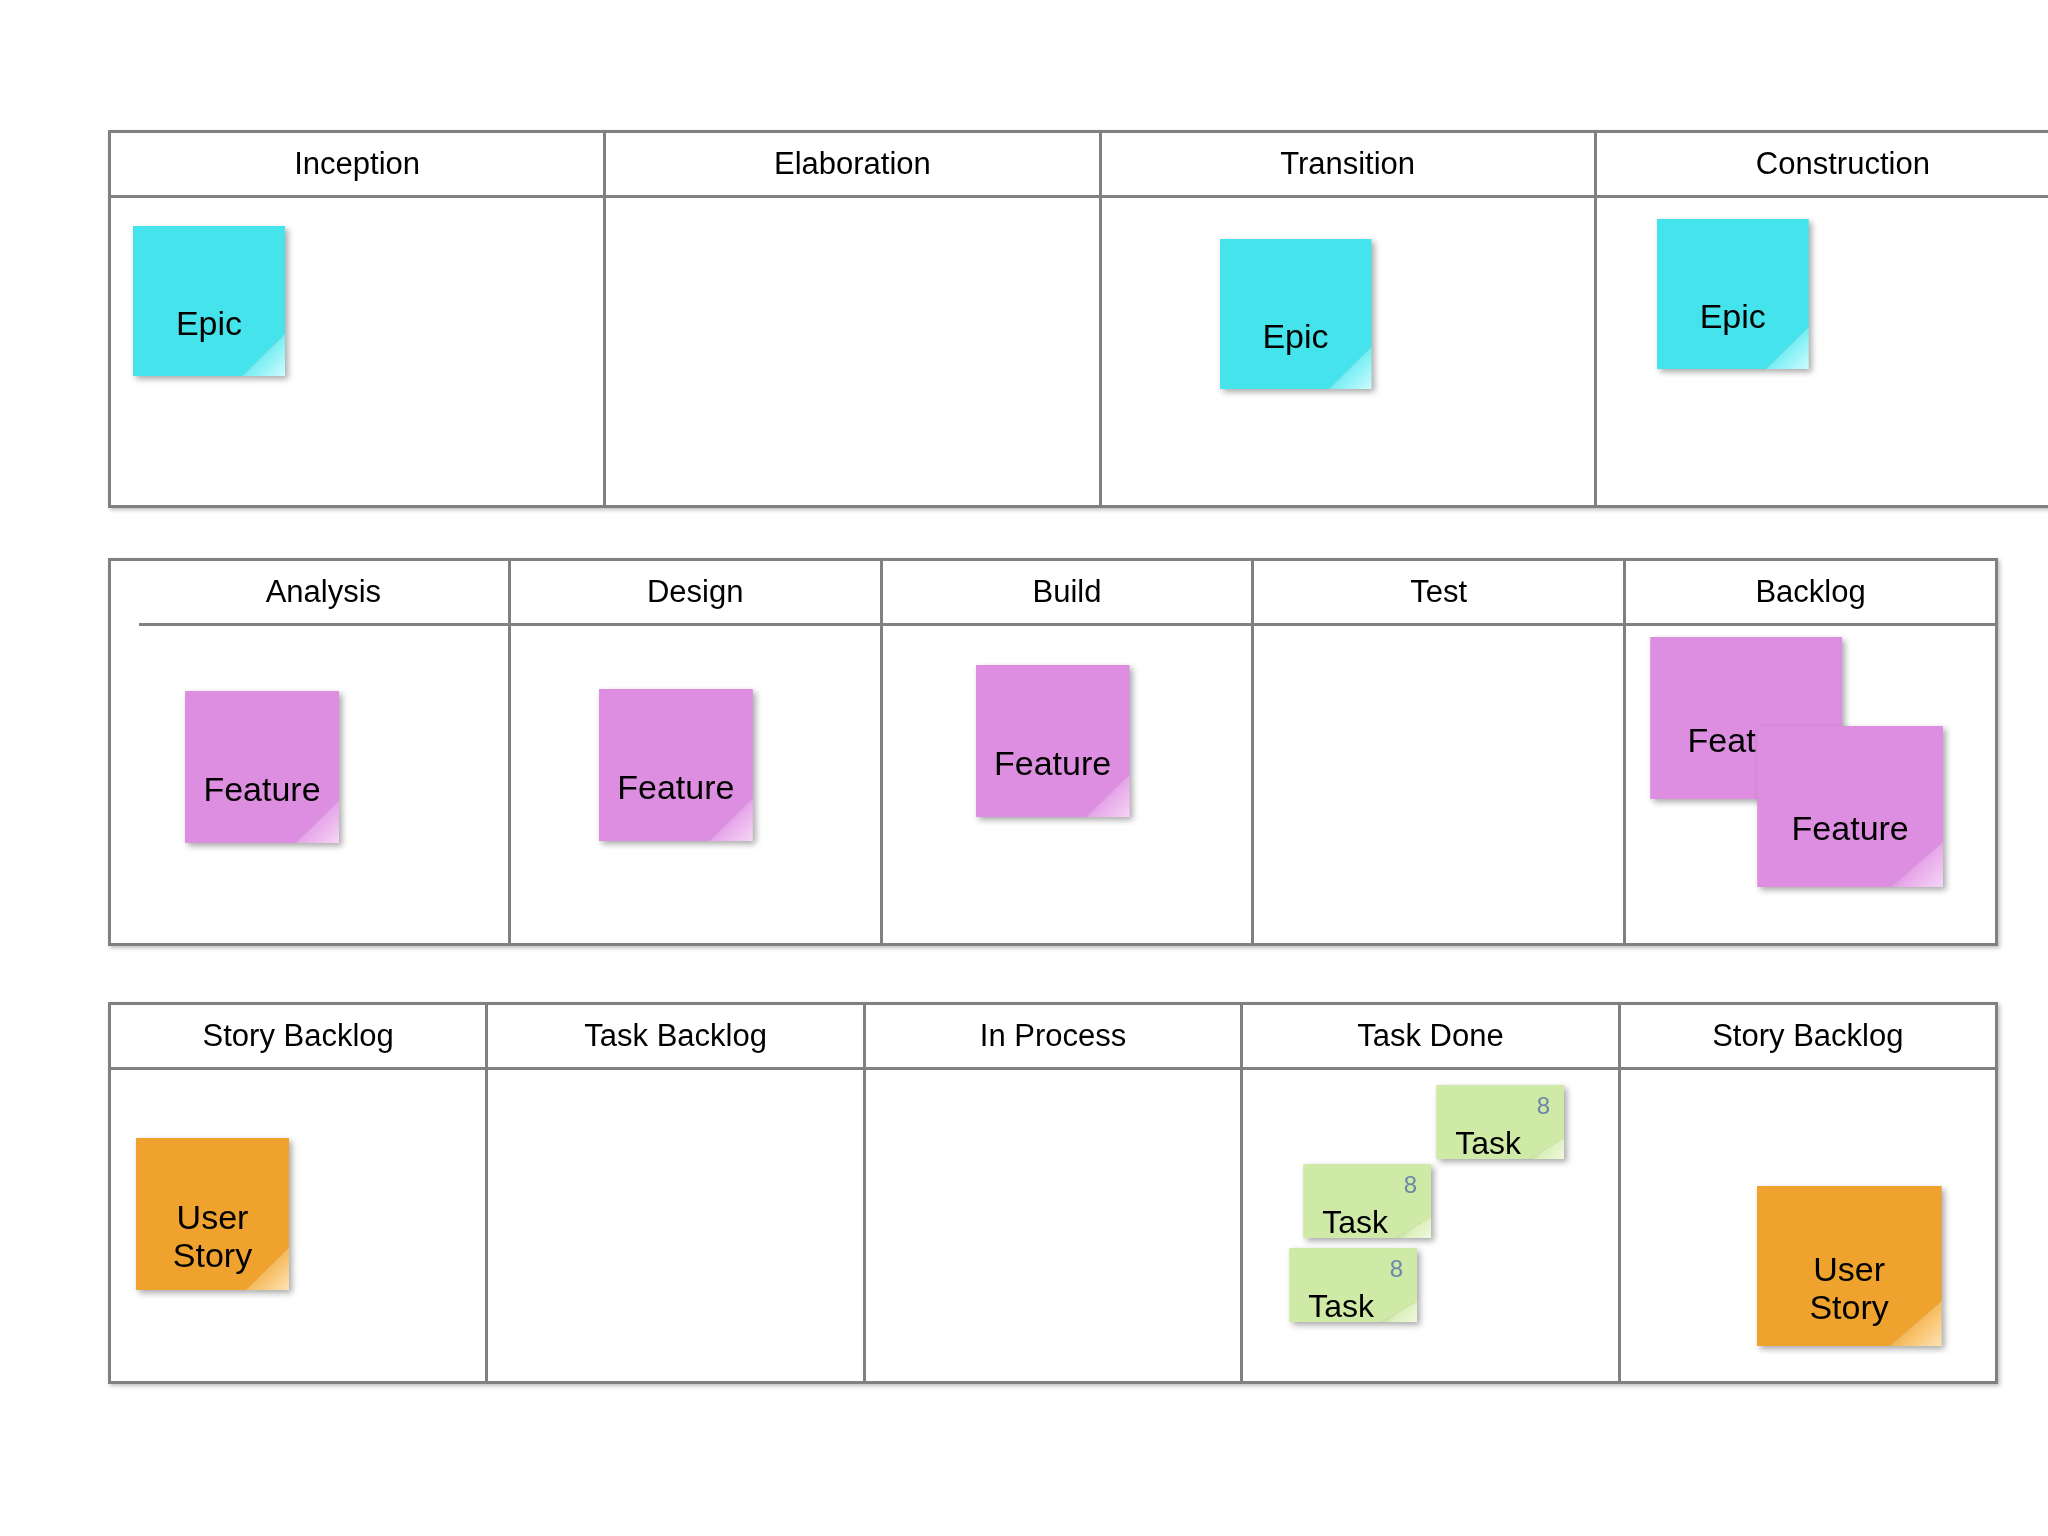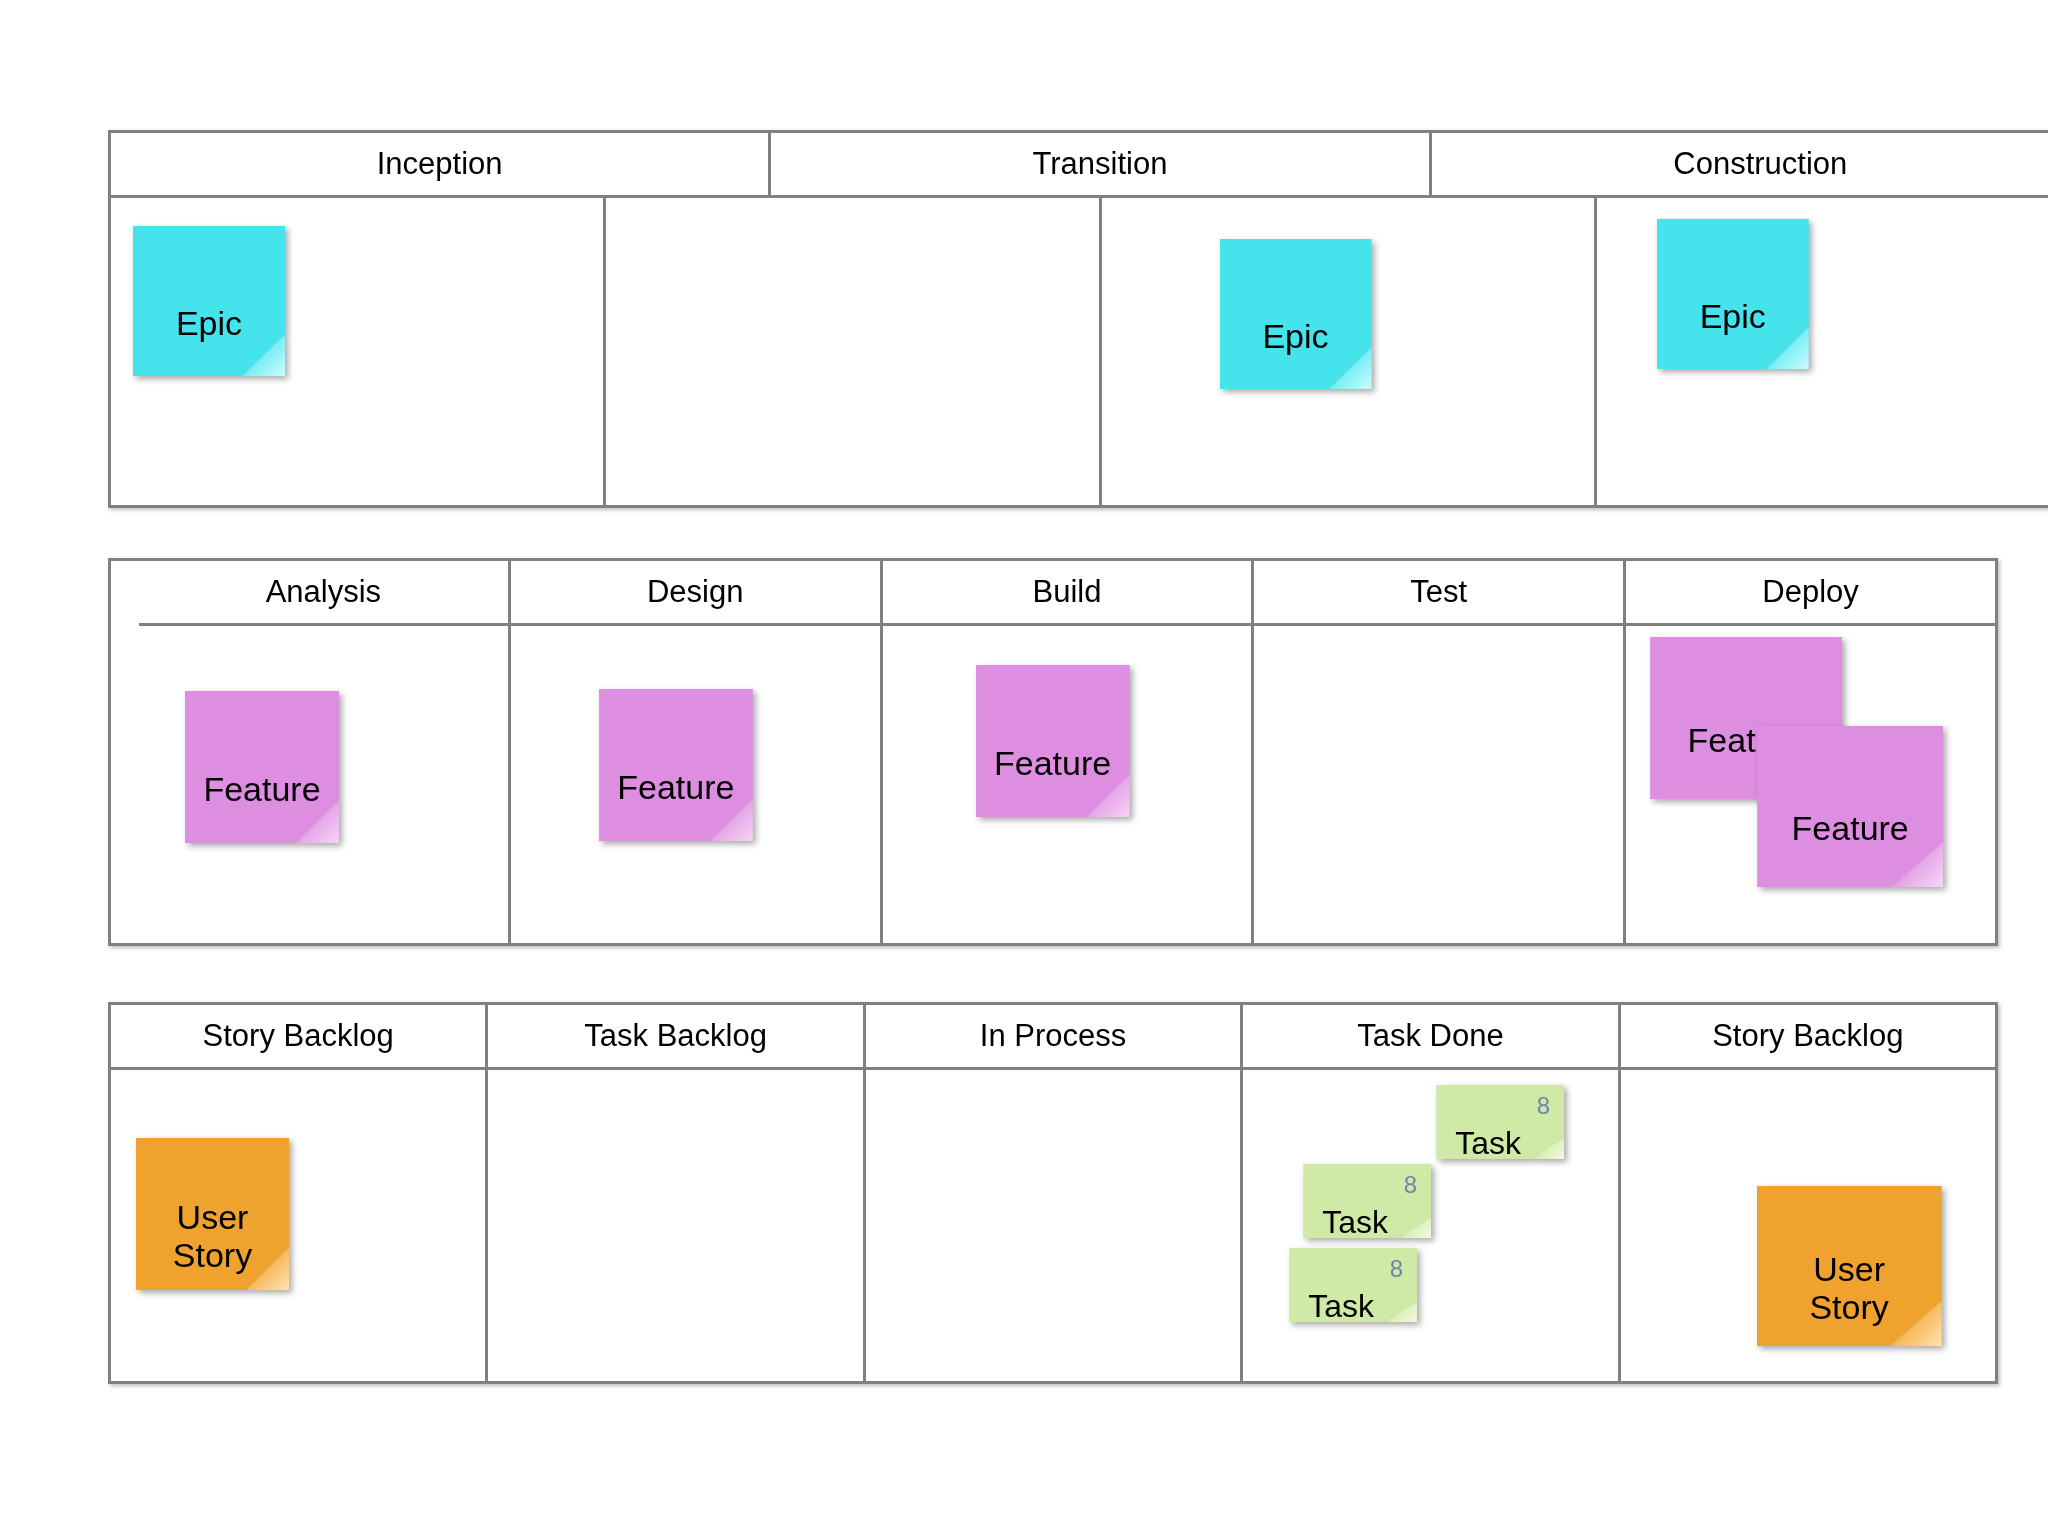--- a/index.html
+++ b/index.html
@@ -128,20 +128,21 @@
   .note-task{font-size:32px;}
 </style>
 </head>
 <body>
 
 <div class="board">
 
   <div class="row row-1">
     <div class="hdr-strip">
       <div class="hdr-cell">Inception</div>
+      <div class="hdr-cell">Elaboration</div>
       <div class="hdr-cell">Transition</div>
       <div class="hdr-cell">Construction</div>
     </div>
     <div class="body-strip">
 
       <div class="body-cell">
         <div class="note note-epic" style="left:22px;top:28px;width:152px;height:150px;">
           <span class="sheet"></span>
           <span class="fold"></span>
           <span class="label">Epic</span>
@@ -168,21 +169,21 @@
 
     </div>
   </div>
 
   <div class="row row-2">
     <div class="hdr-strip">
       <div class="hdr-cell">Analysis</div>
       <div class="hdr-cell">Design</div>
       <div class="hdr-cell">Build</div>
       <div class="hdr-cell">Test</div>
-      <div class="hdr-cell">Deploy</div>
+      <div class="hdr-cell">Backlog</div>
     </div>
     <div class="body-strip">
 
       <div class="body-cell">
         <div class="note note-feature" style="left:46px;top:65px;width:154px;height:152px;">
           <span class="sheet"></span>
           <span class="fold"></span>
           <span class="label">Feature</span>
         </div>
       </div>

